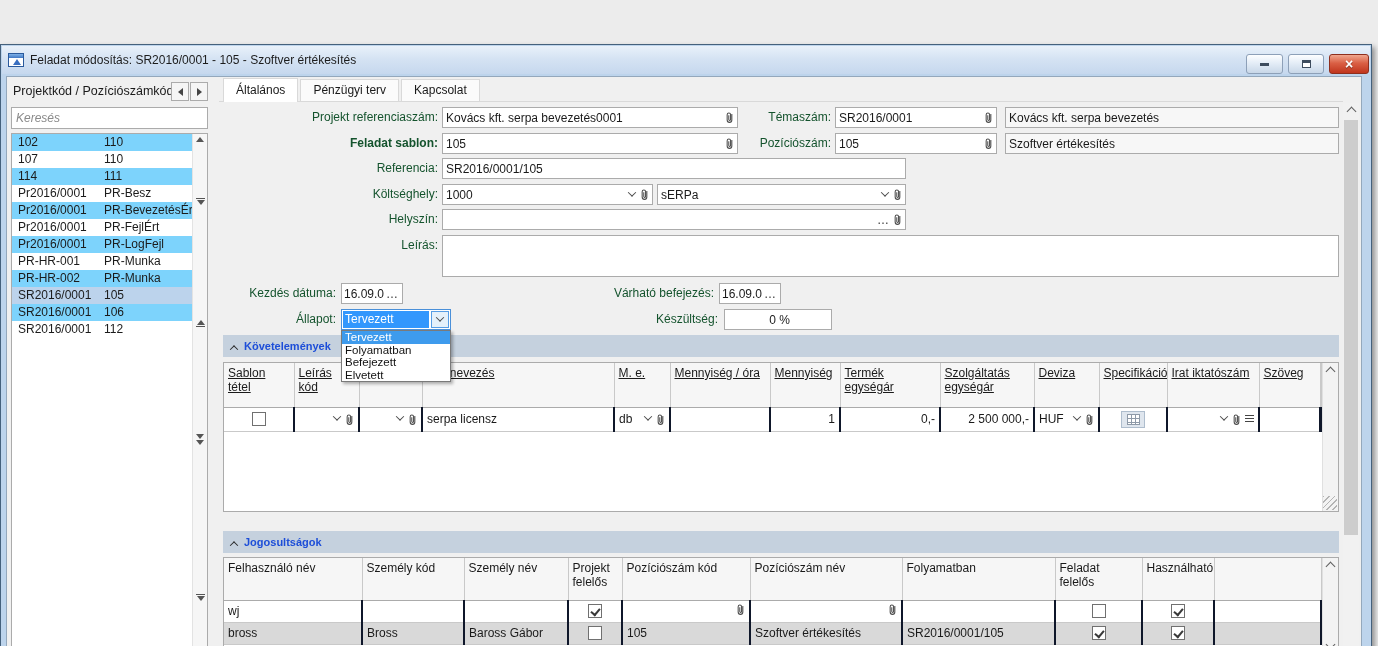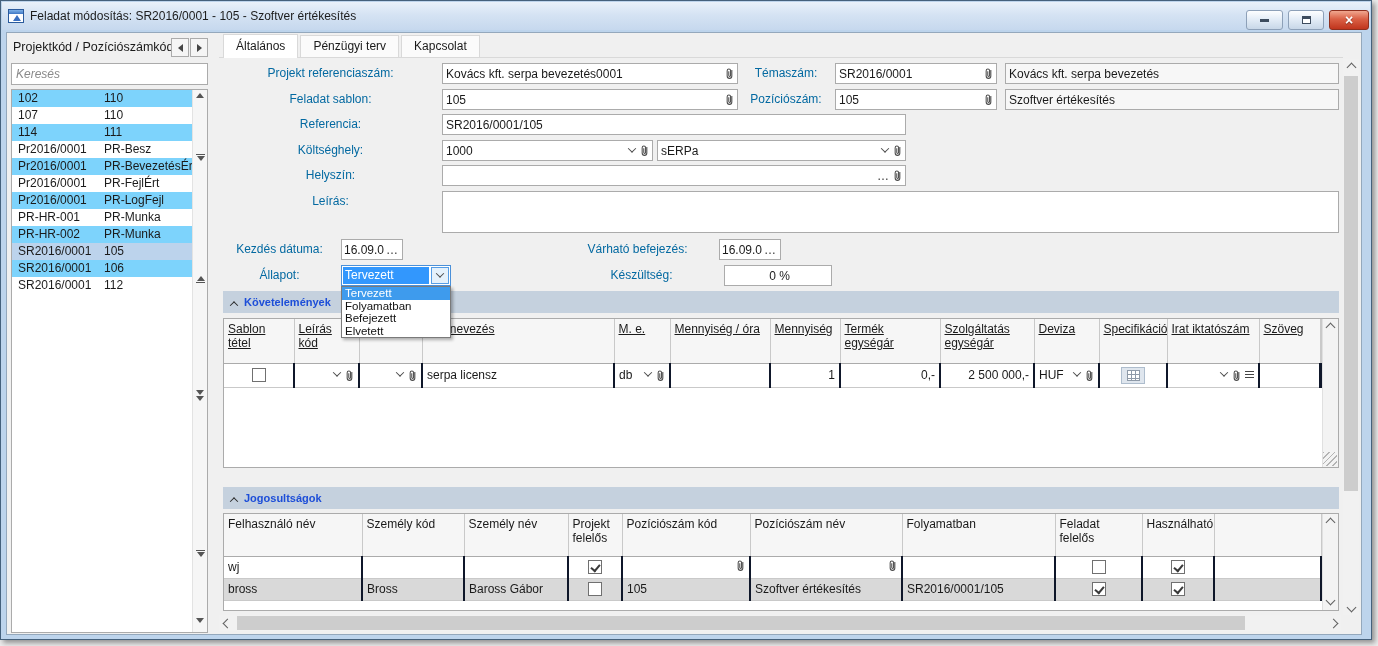--- a/index.html
+++ b/index.html
@@ -1,17 +1,17 @@
 <!DOCTYPE html>
 <html><head>
 <meta charset="utf-8">
 <style>
   * { box-sizing: border-box; margin:0; padding:0; }
   html,body { width:1378px; height:646px; background:#ececec; font-family:"Liberation Sans", sans-serif; overflow:hidden; }
-  .stage { position:relative; width:1378px; height:516px; }
+  .stage { position:relative; width:1378px; height:516px;margin-top:44px; }
 
   
   .window { position:absolute; left:0; top:0; width:1372px; height:640px;
     background:#bdd4ec; border:1px solid #45617c; box-shadow:3px 3px 5px rgba(0,0,0,.38); }
   .titlebar { position:absolute; left:1px; top:1px; right:1px; height:28px;
     background:linear-gradient(#e9f1fa,#d5e3f3 45%,#c6d8ee); display:flex; align-items:center; }
   .title-text { font-size:12px; color:#1c1c1c; margin-left:6px; white-space:nowrap; }
   .client { position:absolute; left:5px; top:31px; width:1356px; height:603px;
     background:#f0f0f0; border:1px solid #94a8bc; }
 
@@ -23,21 +23,21 @@
 
   
   .win-btn { position:absolute; top:9px; height:20px; border-radius:3px; border:1px solid #8da0b8;
     background:linear-gradient(#fdfeff,#e4edf7 45%,#c8d7e8); display:flex; align-items:center; justify-content:center; }
   .win-btn.close { border-color:#8e2f1e; background:linear-gradient(#f0a78f,#da6045 45%,#c0351d); }
   .g-min { width:9px; height:3px; background:#3d4c5e; }
   .g-restore { width:9px; height:8px; border:1px solid #3d4c5e; border-top:3px solid #3d4c5e; background:#fff; }
   .g-close { color:#fff; font-weight:bold; font-size:14px; line-height:14px; text-shadow:0 1px 1px rgba(0,0,0,.4); }
 
   
-  .lbl { position:absolute; font-size:12px; color:#0369a1; text-align:center; line-height:21px; white-space:nowrap; }
+  .lbl { position:absolute; font-size:12px; color:#14532d; text-align:right; line-height:21px; white-space:nowrap; }
   .field { position:absolute; height:21px; background:#fff; border:1px solid #ababab;
     font-size:12px; color:#1a1a1a; display:flex; align-items:center; padding:0 3px; overflow:hidden; }
   .field .grow { flex:1 1 auto; white-space:nowrap; overflow:hidden; }
   .field.ro { background:#f7f7f7; }
   .right { text-align:right; }
   .chev { display:inline-block; width:6px; height:6px; border-right:1.4px solid #4a4a4a; border-bottom:1.4px solid #4a4a4a;
     transform:rotate(45deg) translate(-1px,-1px); flex:0 0 auto; margin:0 3px 2px 3px; }
   .clip { width:9px; height:13px; flex:0 0 auto; margin-left:2px; }
   .dots { font-size:12px; line-height:10px; color:#333; margin:0 2px; flex:0 0 auto; }
   .lines-ic { display:inline-block; width:9px; height:8px; margin-left:4px; flex:0 0 auto;
@@ -253,21 +253,21 @@
   <div class="field" style="left:834px;top:62px;width:162px;">
     <span class="grow">SR2016/0001</span>
     <svg class="clip" viewBox="0 0 10 14">
           <path d="M7.6 3.1 V9.8 A2.6 2.6 0 0 1 2.4 9.8 V3.9 A1.9 1.9 0 0 1 6.2 3.9 V9.3 A1 1 0 0 1 4.2 9.3 V4.5" fill="none" stroke="#4a4a4a" stroke-width="1.15"></path>
         </svg>
   </div>
   <div class="field ro" style="left:1004px;top:62px;width:334px;">
     <span class="grow">Kovács kft. serpa bevezetés</span>
   </div>
 
-  <span class="lbl" style="left:222px;top:88px;width:215px;">Feladat sablon:</span>
+  <span class="lbl" style="left:222px;top:88px;width:215px;font-weight:bold;">Feladat sablon:</span>
   <div class="field" style="left:441px;top:88px;width:296px;">
     <span class="grow">105</span>
     <svg class="clip" viewBox="0 0 10 14">
           <path d="M7.6 3.1 V9.8 A2.6 2.6 0 0 1 2.4 9.8 V3.9 A1.9 1.9 0 0 1 6.2 3.9 V9.3 A1 1 0 0 1 4.2 9.3 V4.5" fill="none" stroke="#4a4a4a" stroke-width="1.15"></path>
         </svg>
   </div>
   <span class="lbl" style="left:740px;top:88px;width:90px;">Pozíciószám:</span>
   <div class="field" style="left:834px;top:88px;width:162px;">
     <span class="grow">105</span>
     <svg class="clip" viewBox="0 0 10 14">

